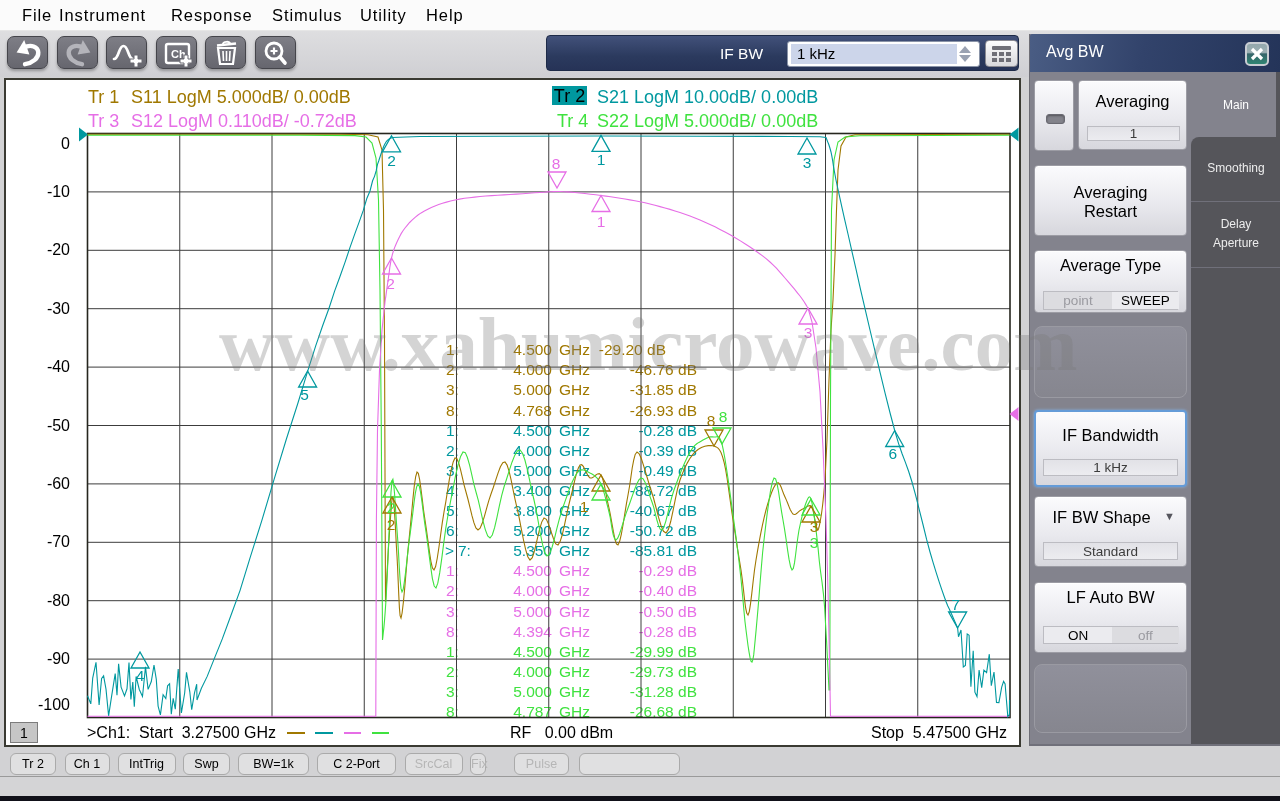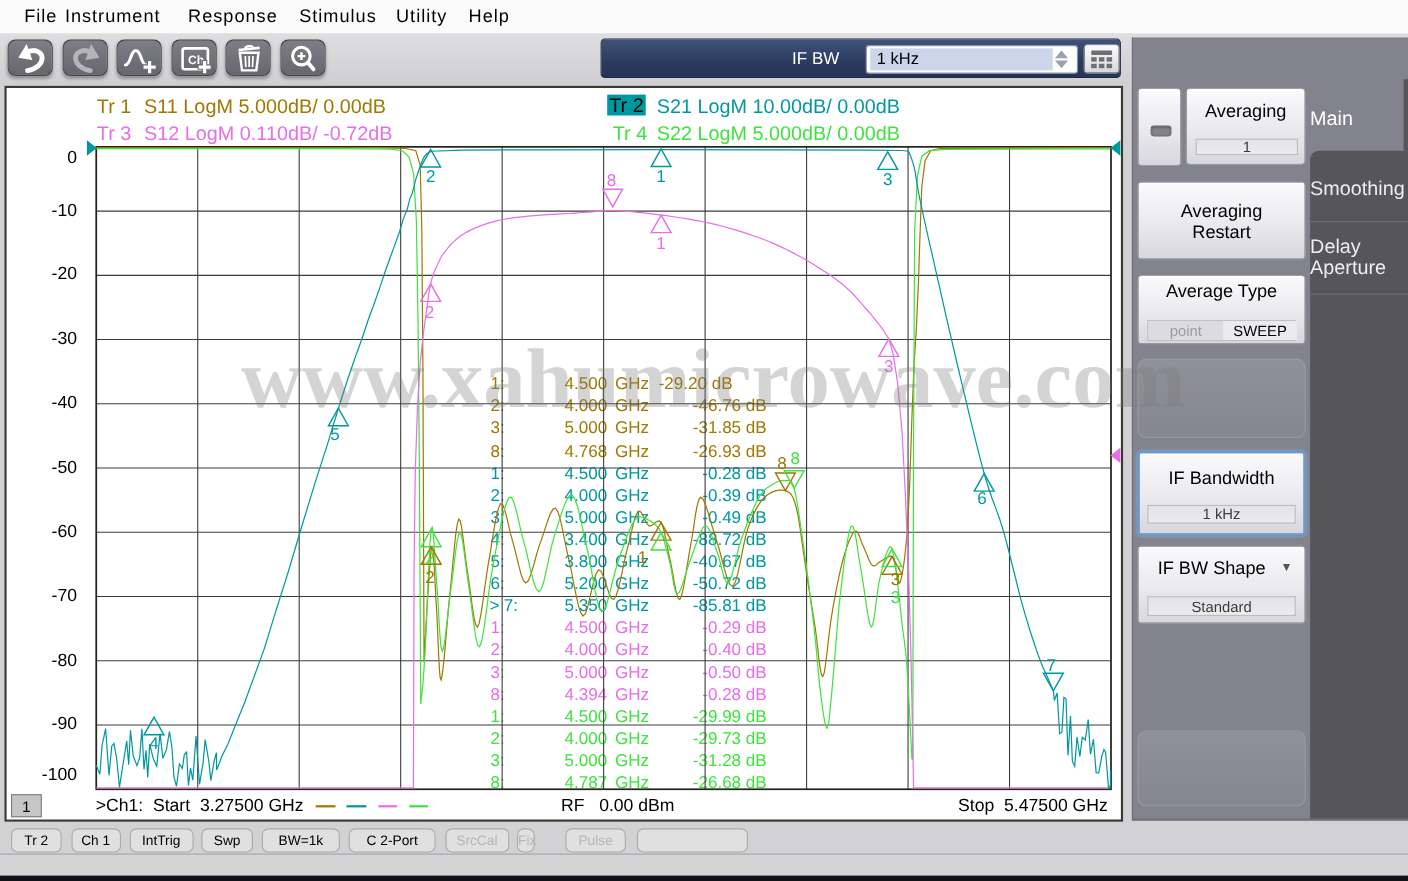--- a/index.html
+++ b/index.html
@@ -25,21 +25,21 @@
 .botline{position:absolute;left:0;top:776px;width:1280px;height:1px;background:#9a9a9a}
 .botstrip{position:absolute;left:0;top:777px;width:1280px;height:19px;background:#d4d4d6}
 .botdark{position:absolute;left:0;top:796px;width:1280px;height:5px;background:#111119}
 
 .panel{position:absolute;left:1029px;top:34px;width:251px;height:712px;background:#83838d;border-left:1px solid #6e6e76;border-bottom:2px solid #70707a}
 .ptitle{position:absolute;left:0;top:0;width:251px;height:38px;background:linear-gradient(100deg,#4a5d84 0%,#32436b 45%,#243459 100%);border-radius:2px 2px 0 0}
 .ptitle span{position:absolute;left:16px;top:9px;font-size:16px;color:#fff}
 .pclose{position:absolute;left:215px;top:8px;width:24px;height:24px;border-radius:5px;background:linear-gradient(#93a7ac 0%,#9db0b4 42%,#36656a 50%,#2f8573 100%);border:2px solid #c9cdd3}
 .tabdark{position:absolute;left:161px;top:103px;width:90px;height:607px;background:#55555a;border-radius:8px 0 0 0}
 .tabsliver{position:absolute;left:246px;top:38px;width:5px;height:65px;background:#55555a}
-.tab{position:absolute;left:161px;width:90px;font-size:18px;color:#ededed;text-align:left}
+.tab{position:absolute;left:161px;width:90px;font-size:12px;color:#ededed;text-align:center}
 .tsep{position:absolute;left:161px;width:89px;height:1px;background:#70707a}
 .pbtn{position:absolute;left:4px;width:153px;border-radius:4px;background:linear-gradient(#fbfbfd,#e9e9ee 55%,#d7d7dd);border:1px solid #9c9ca4;box-shadow:inset 0 1px 0 #fff}
 .pbtn .t{position:absolute;width:100%;text-align:center;font-size:16.5px;color:#000}
 .pval{position:absolute;left:8px;width:135px;background:linear-gradient(#e2e2e7,#ececf0);border:1px solid #bcbcc2;font-size:13.5px;color:#3c3c3c;text-align:center}
 .ghost{position:absolute;left:4px;width:153px;border-radius:8px;background:linear-gradient(#90909b,#86868f);border:1px solid #9a9aa2}
 
 .ylab{position:absolute;left:20px;width:50px;text-align:right;font-size:16px;color:#000}
 .trlab{position:absolute;font-size:18px;white-space:pre}
 .mnum{position:absolute;width:30px;font-size:15.5px}
 .mfreq{position:absolute;width:72px;text-align:right;font-size:15.5px}
@@ -294,20 +294,28 @@
 <div class="stim" style="left:510px;top:724px">RF   0.00 dBm</div>
 <div class="stim" style="left:871px;top:724px">Stop  5.47500 GHz</div>
 <div class="panel">
  <div class="tabsliver"></div>
  <div class="tabdark"></div>
  <div class="tsep" style="top:167px"></div>
  <div class="tsep" style="top:233px"></div>
  <div class="tab" style="top:64px;color:#fff">Main</div>
  <div class="tab" style="top:127px">Smoothing</div>
  <div class="tab" style="top:181px;line-height:19px">Delay<br>Aperture</div>
+ <div class="ptitle">
+      <span>Avg BW</span>
+      <div class="pclose">
+        <svg width="20" height="20" viewBox="0 0 20 20" style="position:absolute;left:0;top:0">
+          <path d="M 5 5 L 15 15 M 15 5 L 5 15" stroke="#fff" stroke-width="3.2" stroke-linecap="butt"></path>
+        </svg>
+      </div>
+    </div>
  <div class="pbtn" style="top:46px;width:40px;height:71px">
       <div style="position:absolute;left:11px;top:33px;width:19px;height:10px;border-radius:3px;background:#83838b;border:1px solid #6a6a72;box-shadow:inset 0 1px 2px rgba(0,0,0,.35)"></div>
     </div>
  <div class="pbtn" style="left:48px;top:46px;width:109px;height:70px">
       <div class="t" style="top:11px">Averaging</div>
       <div class="pval" style="top:45px;width:93px;height:15px;line-height:14px">1</div>
     </div>
  <div class="pbtn" style="top:131px;width:153px;height:71px">
       <div class="t" style="top:17px;line-height:19px">Averaging<br>Restart</div>
     </div>
@@ -321,20 +329,27 @@
  <div class="ghost" style="top:292px;height:72px"></div>
  <div class="pbtn" style="top:376px;width:153px;height:77px;border:2px solid #649bd8;box-shadow:0 0 3px #86b4e4">
       <div class="t" style="top:14px">IF Bandwidth</div>
       <div class="pval" style="left:7px;top:47px;height:17px;line-height:16px">1 kHz</div>
     </div>
  <div class="pbtn" style="top:462px;width:153px;height:71px">
       <div class="t" style="top:11px;left:-9px">IF BW Shape</div>
       <div style="position:absolute;right:11px;top:13px;font-size:11px;color:#55555d">▼</div>
       <div class="pval" style="top:45px;height:18px;line-height:17px">Standard</div>
     </div>
+ <div class="pbtn" style="top:548px;width:153px;height:71px">
+      <div class="t" style="top:5px">LF Auto BW</div>
+  <div class="pval" style="top:43px;height:18px;line-height:17px">
+        <div style="position:absolute;left:0;top:0;width:68px;height:100%;background:#ebebef;color:#000">ON</div>
+        <div style="position:absolute;left:68px;top:0;width:67px;height:100%;background:#dcdce0;color:#9a9aa0">off</div>
+      </div>
+ </div>
  <div class="ghost" style="top:630px;height:69px"></div>
 </div>
 <div class="statusrow">
  <div class="sbtn" style="left:10px;width:46px">Tr 2</div>
  <div class="sbtn" style="left:64.5px;width:45px">Ch 1</div>
  <div class="sbtn" style="left:117.5px;width:58px">IntTrig</div>
  <div class="sbtn" style="left:183px;width:47px">Swp</div>
  <div class="sbtn" style="left:238px;width:71px">BW=1k</div>
  <div class="sbtn" style="left:317px;width:79px">C  2-Port</div>
  <div class="sbtn dis" style="left:404.5px;width:58px">SrcCal</div>

